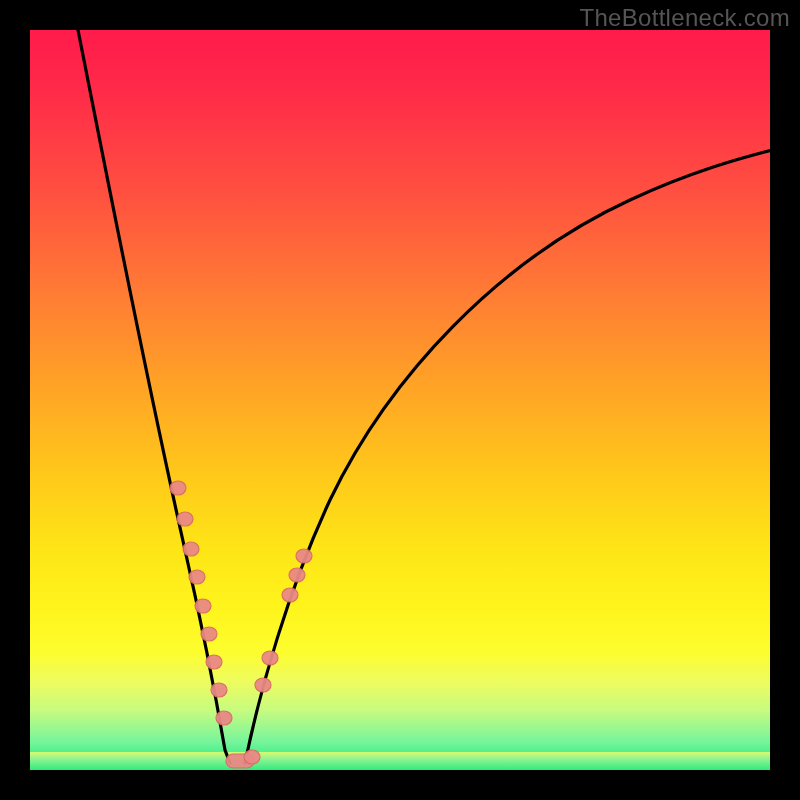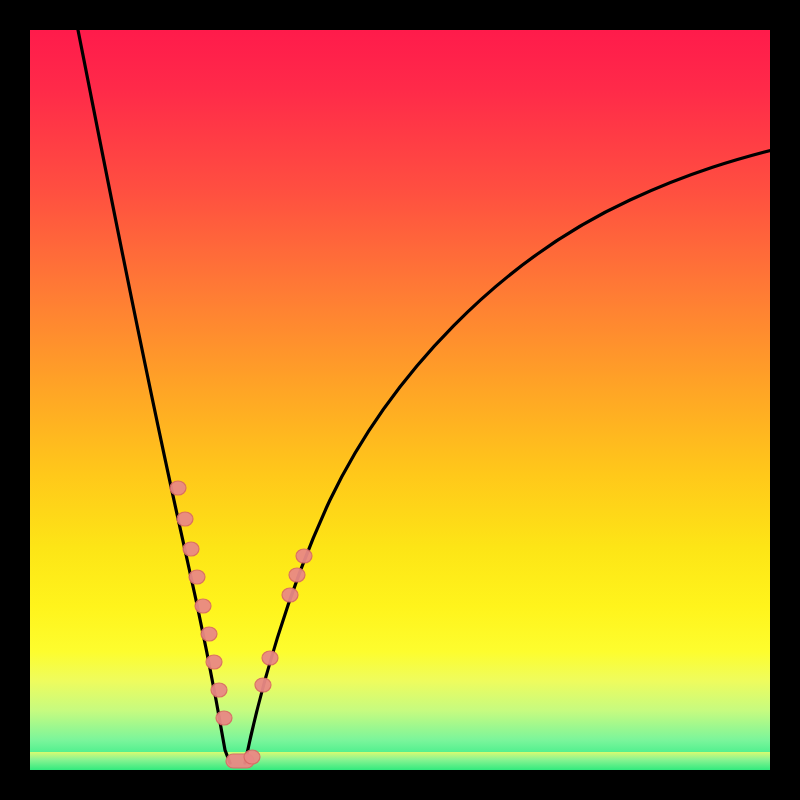--- a/index.html
+++ b/index.html
@@ -89,20 +89,21 @@
     fill: #e98985;
     stroke: #da6b66;
     stroke-width: 1.2;
     opacity: 0.95;
   }
 </style>
 </head>
 <body>
 
 <div class="canvas-wrap">
+  <div class="attribution">TheBottleneck.com</div>
 
   <div class="plot-area">
     <div class="gradient-bg"></div>
     <div class="green-floor"></div>
 
     <svg class="curves" viewBox="0 0 740 740" preserveAspectRatio="none">
 
       <path class="curve" d="M 46 -10
            C 70 110, 110 320, 155 520
            C 172 595, 183 650, 195 720

